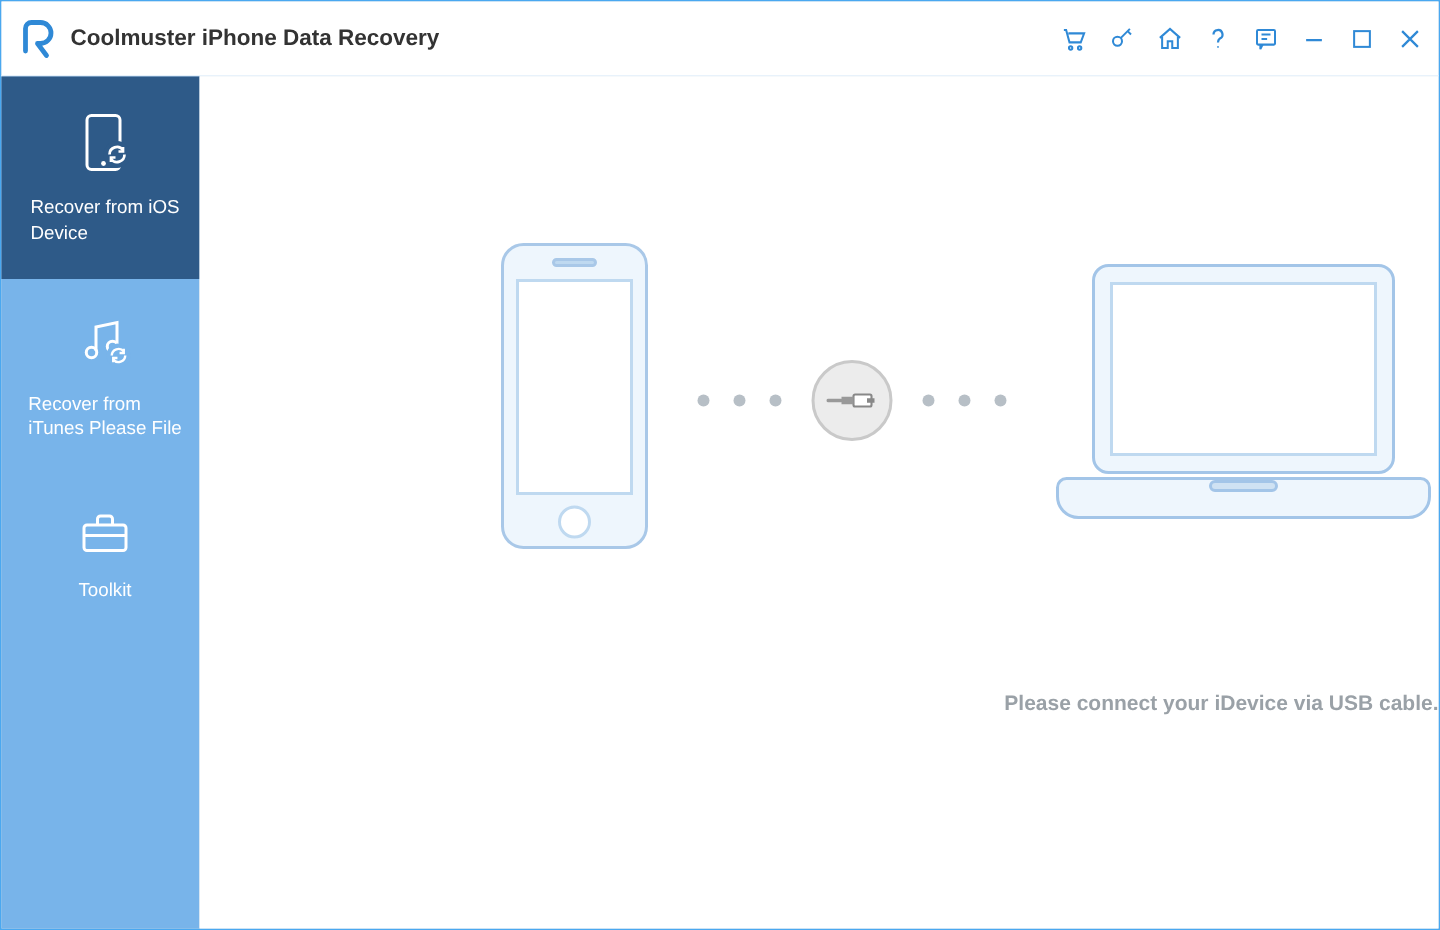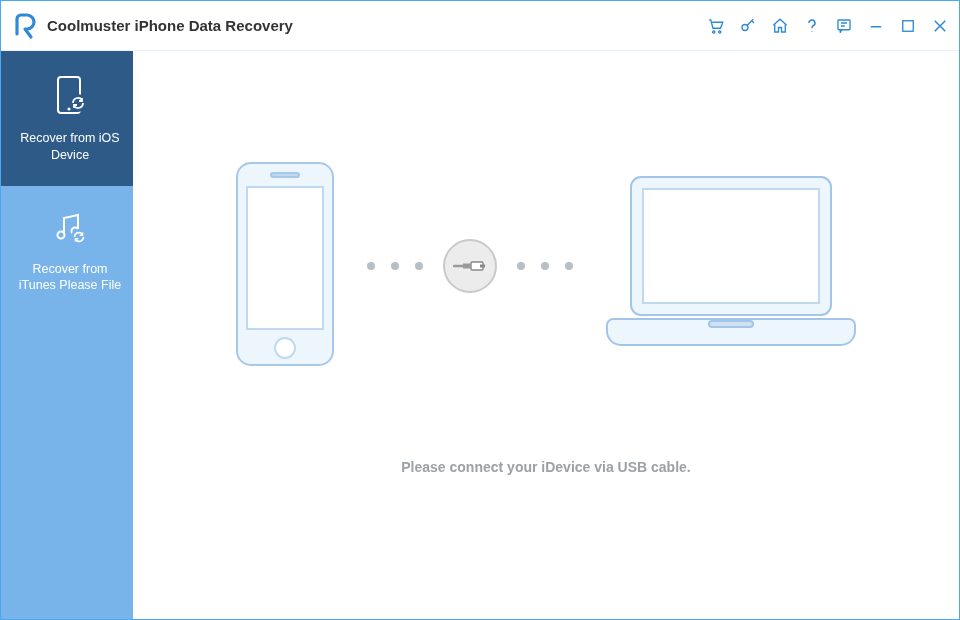--- a/index.html
+++ b/index.html
@@ -29,30 +29,30 @@
   
   .body { flex: 1; display: flex; min-height: 0; }
   
   .sidebar {
     width: 132px; background: #78b4ea;
     display: flex; flex-direction: column;
   }
   .side-item {
     width: 100%; padding: 24px 0 22px 6px;
     display: flex; flex-direction: column; align-items: center;
-    color: #fff; text-align: center; font-size: 12.5px; line-height: 1.35;
+    color: #fff; text-align: left; font-size: 12.5px; line-height: 1.35;
     cursor: pointer;
   }
   .side-item .side-icon { margin-bottom: 10px; }
   .side-item.active { background: #2e5a88; }
   .side-label { white-space: pre-line; }
   
   .main {
     flex: 1; background: #fff;
-    display: flex; flex-direction: column; align-items: center;
+    display: flex; flex-direction: column; align-items: flex-end;
     padding-top: 108px;
   }
   .illustration {
     display: flex; align-items: center; justify-content: center;
     gap: 0;
   }
   .phone { stroke: #a9c8e8; }
   .laptop { stroke: #a3c5e8; }
   .dots-wrap { display: flex; align-items: center; gap: 16px; margin: 0 28px; }
   .dot { width: 8px; height: 8px; border-radius: 50%; background: #b7bfc6; }
@@ -163,20 +163,30 @@
               <circle cx="6" cy="6" r="8" fill="#78b4ea"></circle>
               <path d="M1.5 6a4.5 4.5 0 0 1 8-2.7M10.5 6a4.5 4.5 0 0 1-8 2.7" stroke="#fff" stroke-width="1.6" fill="none"></path>
               <path d="M9.5 1.5v2.8h-2.8M2.5 10.5v-2.8h2.8" stroke="#fff" stroke-width="1.6" fill="none"></path>
             </g>
           </svg>
         </span>
         <span class="side-label">Recover from
 iTunes Please File</span>
       </div>
 
+      <div class="side-item">
+        <span class="side-icon">
+          <svg width="34" height="30" viewBox="0 0 34 30" fill="none" stroke="#fff" stroke-width="2">
+            <rect x="3" y="10" width="28" height="17" rx="2"></rect>
+            <path d="M3 17h28"></path>
+            <path d="M12 10V6a2 2 0 0 1 2-2h6a2 2 0 0 1 2 2v4"></path>
+          </svg>
+        </span>
+        <span class="side-label">Toolkit</span>
+      </div>
 
     </div>
 
     <div class="main">
 
       <div class="illustration">
 
         <span>
           <svg class="phone" width="108" height="210" viewBox="0 0 108 210" fill="none" stroke-width="2">
             <rect x="6" y="4" width="96" height="202" rx="14" stroke="#a9c8e8" fill="#eef6fd"></rect>

